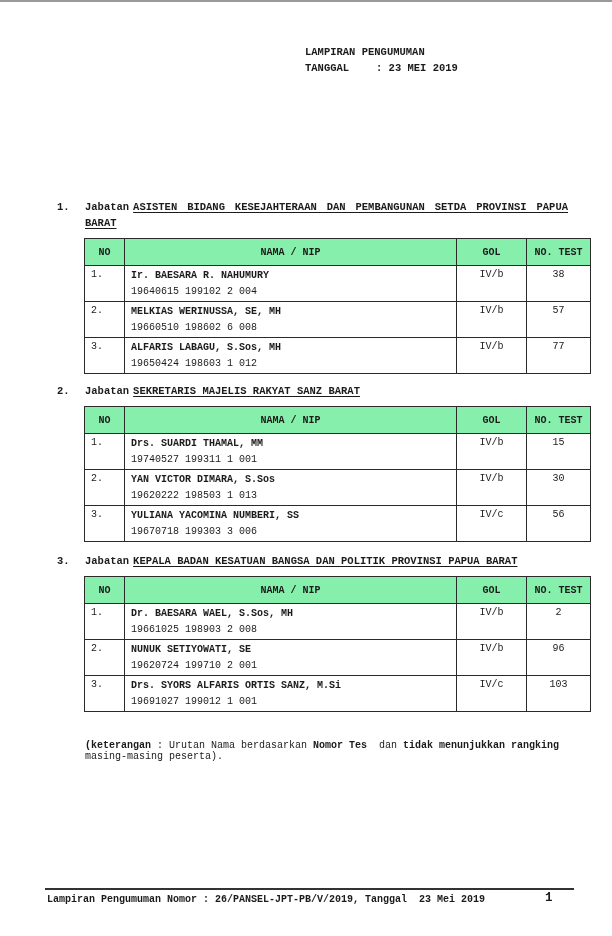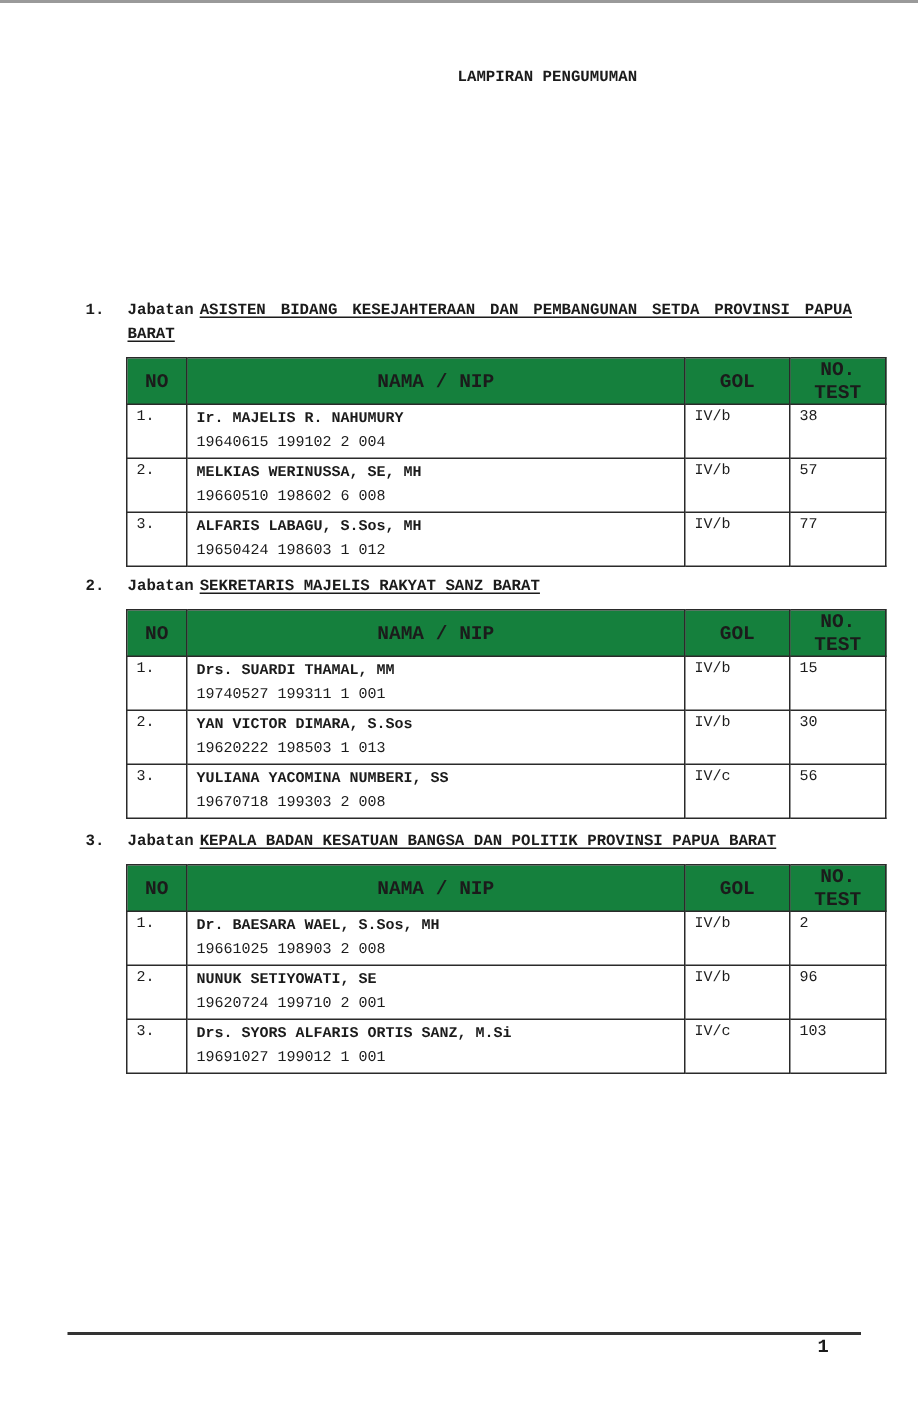--- a/index.html
+++ b/index.html
@@ -53,41 +53,41 @@
 
   
   table.result-table {
     border-collapse: collapse;
     margin-left: 27px;
     table-layout: fixed;
     width: 486px;
     border: 1.5px solid #2a2a2a;
   }
   .result-table th {
-    background: #15803d;
+    background: #86efac;
     border: 1px solid #2a2a2a;
-    font-size: 13px;
+    font-size: 10px;
     font-weight: 700;
     height: 26px;
     text-align: center;
     padding: 0 2px;
   }
   .result-table td {
     border: 1px solid #2a2a2a;
     vertical-align: top;
     font-size: 10px;
     height: 35px;
     box-sizing: border-box;
     padding: 3px 6px;
   }
   .col-no   { width: 35px; }
   .col-nama { width: 327px; }
   .col-gol  { width: 65px; }
   .col-test { width: 59px; }
-  td.col-gol, td.col-test { }
+  td.col-gol, td.col-test { text-align: center; }
   .nama { font-weight: 700; line-height: 13px; }
   .nip  { line-height: 13px; margin-top: 3px; }
 
   
   .doc-note {
     position: absolute;
     left: 85px;
     top: 738px;
     width: 483px;
     font-size: 10px;
@@ -119,20 +119,24 @@
     font-weight: 700;
   }
 </style>
 </head>
 <body>
 
 <div class="page">
 
   <div class="doc-header">
     <div>LAMPIRAN PENGUMUMAN</div>
+    <div class="hdr-row">
+      <span class="hdr-label">TANGGAL</span>
+      <span class="hdr-value">: 23 MEI 2019</span>
+    </div>
   </div>
 
 
   <div class="section section-1">
     <div class="section-heading">
       <div class="sec-num">1.</div>
       <div class="sec-text"><span class="sec-label">Jabatan</span><span class="sec-title">ASISTEN BIDANG KESEJAHTERAAN DAN PEMBANGUNAN SETDA PROVINSI PAPUA BARAT</span></div>
     </div>
     <table class="result-table">
       <thead>
@@ -140,21 +144,21 @@
           <th class="col-no">NO</th>
           <th class="col-nama">NAMA / NIP</th>
           <th class="col-gol">GOL</th>
           <th class="col-test">NO. TEST</th>
         </tr>
       </thead>
       <tbody>
         <tr>
           <td class="col-no">1.</td>
           <td class="col-nama">
-            <div class="nama">Ir. MAJELIS R. NAHUMURY</div>
+            <div class="nama">Ir. BAESARA R. NAHUMURY</div>
             <div class="nip">19640615 199102 2 004</div>
           </td>
           <td class="col-gol">IV/b</td>
           <td class="col-test">38</td>
         </tr>
         <tr>
           <td class="col-no">2.</td>
           <td class="col-nama">
             <div class="nama">MELKIAS WERINUSSA, SE, MH</div>
             <div class="nip">19660510 198602 6 008</div>
@@ -205,21 +209,21 @@
             <div class="nama">YAN VICTOR DIMARA, S.Sos</div>
             <div class="nip">19620222 198503 1 013</div>
           </td>
           <td class="col-gol">IV/b</td>
           <td class="col-test">30</td>
         </tr>
         <tr>
           <td class="col-no">3.</td>
           <td class="col-nama">
             <div class="nama">YULIANA YACOMINA NUMBERI, SS</div>
-            <div class="nip">19670718 199303 2 008</div>
+            <div class="nip">19670718 199303 3 006</div>
           </td>
           <td class="col-gol">IV/c</td>
           <td class="col-test">56</td>
         </tr>
       </tbody>
     </table>
   </div>
 
   <div class="section section-3">
     <div class="section-heading">
@@ -260,17 +264,19 @@
             <div class="nama">Drs. SYORS ALFARIS ORTIS SANZ, M.Si</div>
             <div class="nip">19691027 199012 1 001</div>
           </td>
           <td class="col-gol">IV/c</td>
           <td class="col-test">103</td>
         </tr>
       </tbody>
     </table>
   </div>
 
+  <div class="doc-note"><span style="font-weight: 700;">(keterangan </span><span>: Urutan Nama berdasarkan </span><span style="font-weight: 700;">Nomor Tes</span><span>  dan </span><span style="font-weight: 700;">tidak menunjukkan rangking</span><span> masing-masing peserta).</span></div>
 
   <div class="footer-rule"></div>
+  <div class="doc-footer">Lampiran Pengumuman Nomor : 26/PANSEL-JPT-PB/V/2019, Tanggal  23 Mei 2019</div>
   <div class="page-number">1</div>
 
 </div>
 
 </body></html>

